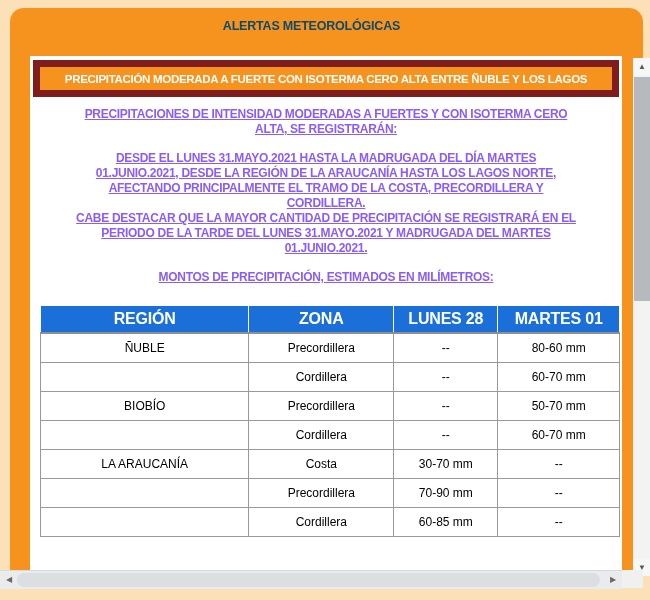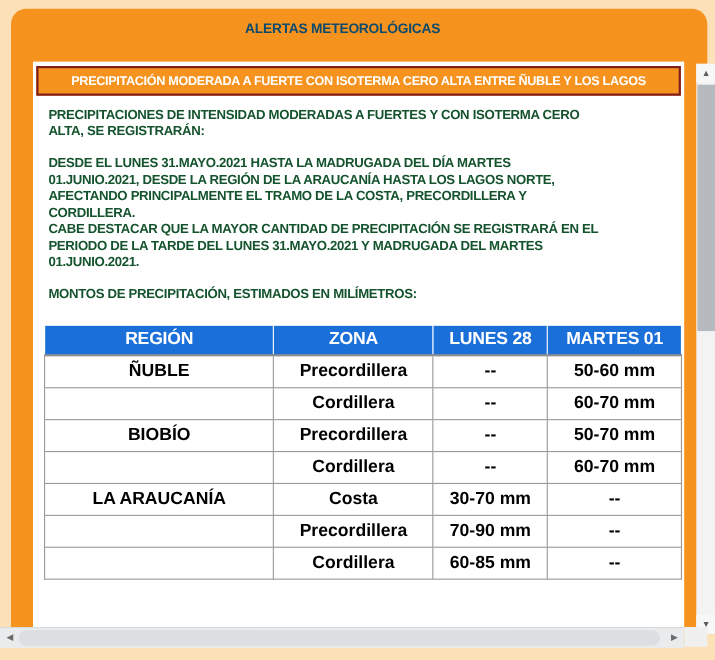--- a/index.html
+++ b/index.html
@@ -23,50 +23,51 @@
   }
 
   .viewport{
     position:absolute;left:20px;top:48px;width:592px;height:521px;
     background:#fff;overflow:hidden;
   }
 
   .banner{
     margin:4px 3px 0 3px;
     background:var(--orange,#F6921E);
-    border:2px solid #7f1d1d;
+    border:7px solid #7f1d1d;
     color:#fff;font-weight:bold;text-align:center;
     font-size:11.5px;letter-spacing:-0.3px;
     padding:6px 2px 5px 2px;
   }
 
   .viewport p{
-    color:#14532d;font-weight:bold;text-align:left;
+    color:#8b5cf6;font-weight:bold;text-align:center;
     font-size:12px;line-height:15px;letter-spacing:-0.3px;
     margin:14px 14px 0 14px;
     white-space:pre-line;
+    text-decoration:underline;
   }
   .viewport p.first{margin-top:10px;}
   .viewport p.last{margin-bottom:0;}
 
   table.precip{
     border-collapse:collapse;
     margin:20px 0 0 10px;
     width:580px;
     table-layout:fixed;
   }
   table.precip th{
     background:var(--blue,#1B6FD9);
     color:#fff;font-weight:bold;font-size:16px;letter-spacing:-0.2px;
     height:26px;padding:0;
     border:1px solid #fff;border-bottom:2px solid #8f8f8f;
   }
   table.precip{border:1px solid #8f8f8f;}
   table.precip td{
-    color:#000;font-weight:bold;font-size:16px;text-align:center;
+    color:#000;font-weight:normal;font-size:12px;text-align:center;
     height:28px;padding:0;
     border:1px solid #999;
     background:#fff;
   }
 
   
   .vscroll{
     position:absolute;left:623px;top:50px;width:18px;height:518px;
     background:#F3F3F4;
   }
@@ -137,21 +138,21 @@
             <th>ZONA</th>
             <th>LUNES 28</th>
             <th>MARTES 01</th>
           </tr>
         </thead>
         <tbody id="precip-body">
             <tr>
               <td>ÑUBLE</td>
               <td>Precordillera</td>
               <td>--</td>
-              <td>50-60 mm</td>
+              <td>80-60 mm</td>
             </tr>
             <tr>
               <td></td>
               <td>Cordillera</td>
               <td>--</td>
               <td>60-70 mm</td>
             </tr>
             <tr>
               <td>BIOBÍO</td>
               <td>Precordillera</td>

